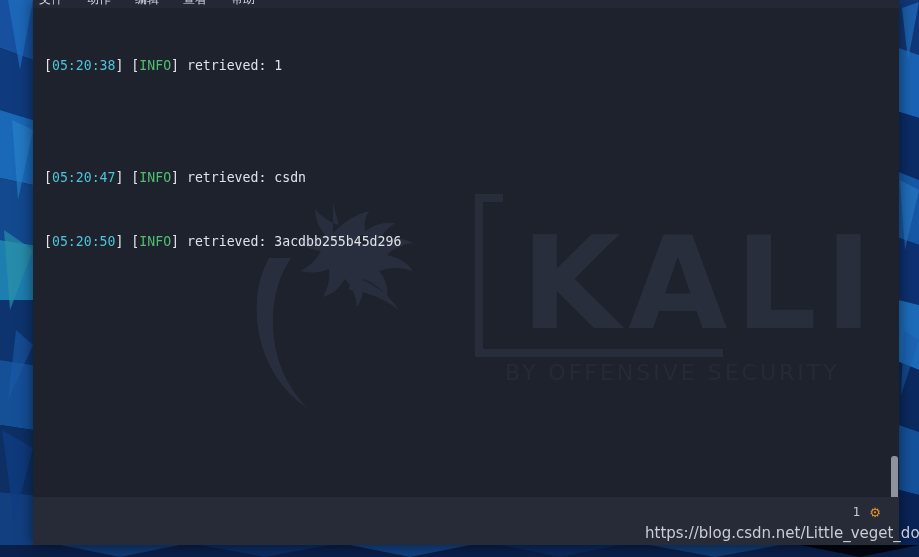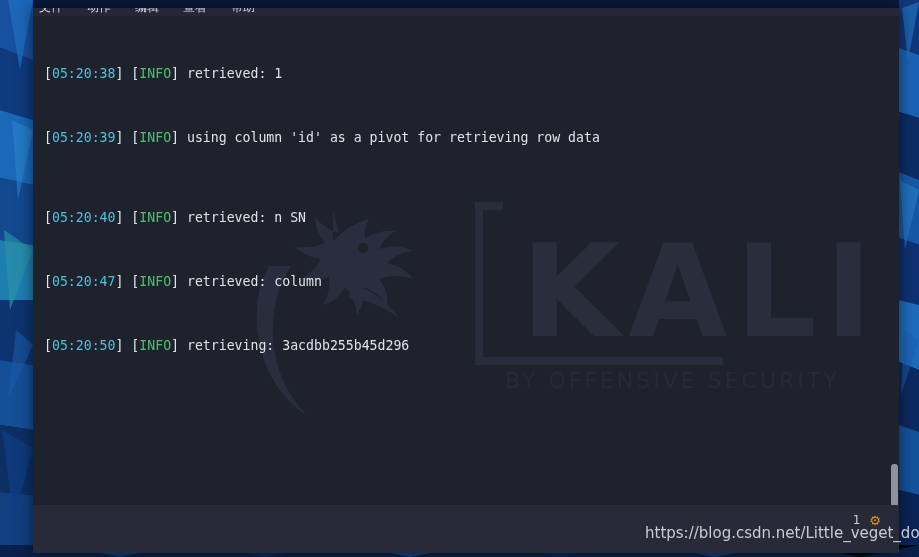--- a/index.html
+++ b/index.html
@@ -23,21 +23,21 @@
     height: 557px;
     background: #0a1a3c;
     overflow: hidden;
   }
   #wallpaper-svg { position: absolute; inset: 0; }
 
   
   #terminal-window {
     position: absolute;
     left: 33px;
-    top: 8px;
+    top: 0px;
     width: 866px;
     height: 545px;
     background: #a21caf;
     box-shadow: 0 0 14px rgba(0,0,0,0.55);
     overflow: hidden;
   }
 
   
   #menubar {
     position: absolute;
@@ -242,28 +242,26 @@
         </g>
         <g fill="#272b39" opacity="0.9" font-family="DejaVu Sans, sans-serif">
           <text x="472" y="372" font-size="22" letter-spacing="3">BY OFFENSIVE SECURITY</text>
         </g>
       </svg>
 
       <div id="term-text">
 
         <div class="line"><span class="brk">[</span><span class="ts">05:20:38</span><span class="brk">] [</span><span class="info">INFO</span><span class="brk">] </span><span class="txt">retrieved: 1</span></div>
 
-        <div class="line"><span class="brk">[</span><span class="ts">05:20:39</span><span class="brk">] [</span><span class="info">INFO</span><span class="brk">] </span><span class="txt">using column 'id' as a pivot for retrieving row data</span></div>
-
-
-        <div class="line"><span class="brk">[</span><span class="ts">05:20:40</span><span class="brk">] [</span><span class="info">INFO</span><span class="brk">] </span><span class="txt">retrieved: n SN</span></div>
-
-        <div class="line"><span class="brk">[</span><span class="ts">05:20:47</span><span class="brk">] [</span><span class="info">INFO</span><span class="brk">] </span><span class="txt">retrieved: column</span></div>
-
-        <div class="line"><span class="brk">[</span><span class="ts">05:20:50</span><span class="brk">] [</span><span class="info">INFO</span><span class="brk">] </span><span class="txt">retrieving: 3acdbb255b45d296</span></div>
+
+
+
+        <div class="line"><span class="brk">[</span><span class="ts">05:20:47</span><span class="brk">] [</span><span class="info">INFO</span><span class="brk">] </span><span class="txt">retrieved: csdn</span></div>
+
+        <div class="line"><span class="brk">[</span><span class="ts">05:20:50</span><span class="brk">] [</span><span class="info">INFO</span><span class="brk">] </span><span class="txt">retrieved: 3acdbb255b45d296</span></div>
 
 
         
 
         
 
         
 
         
 

